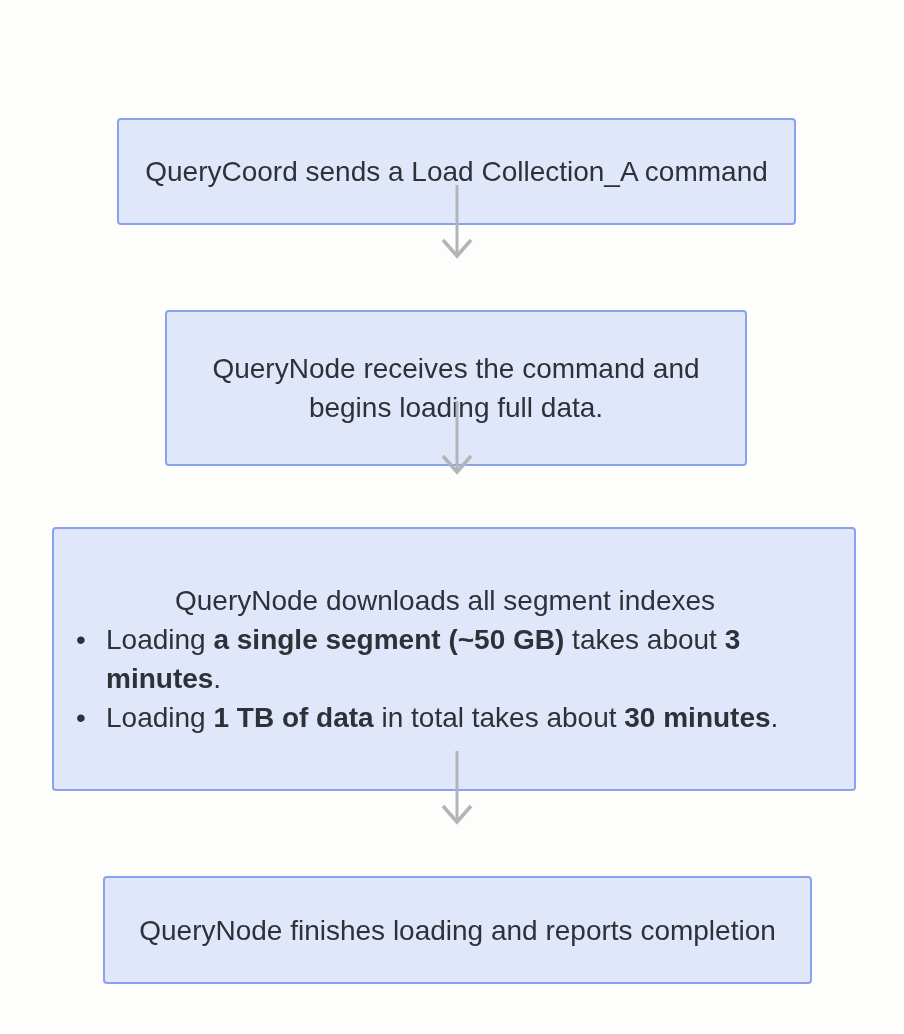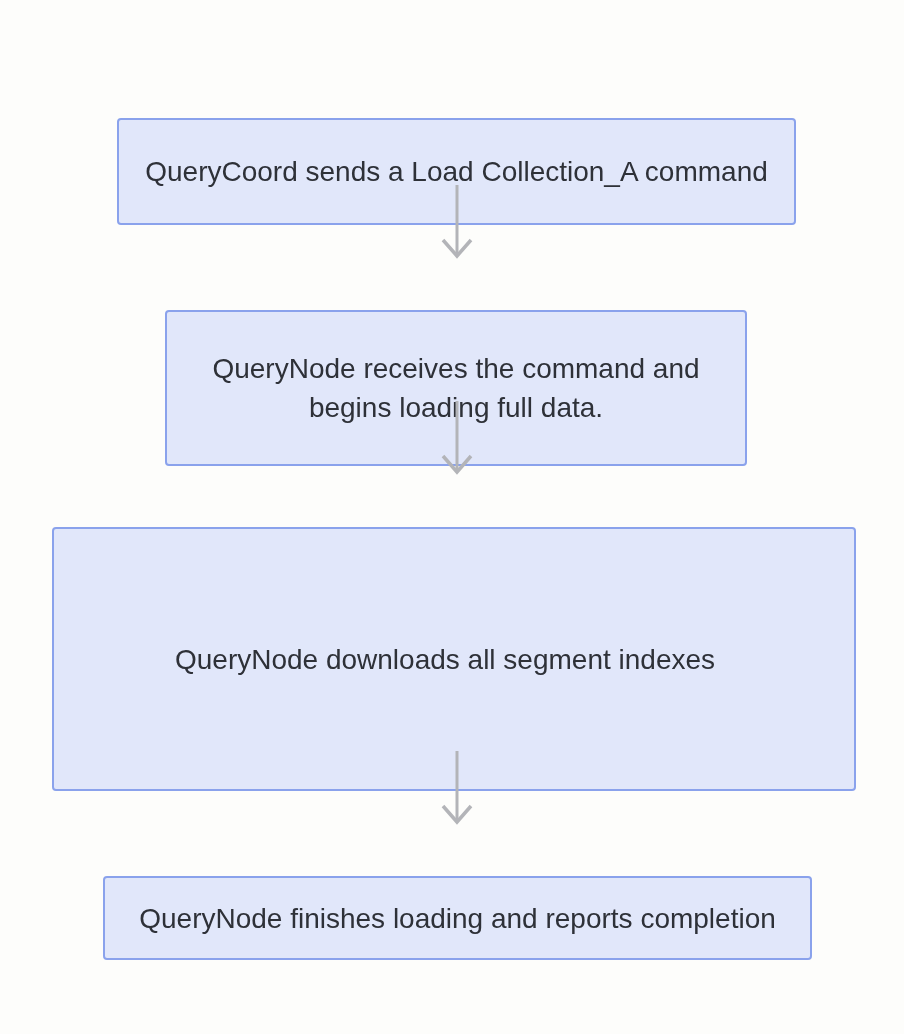--- a/index.html
+++ b/index.html
@@ -26,21 +26,21 @@
     display: flex;
     flex-direction: column;
     align-items: center;
     justify-content: center;
     text-align: center;
     margin-top: 44px;
   }
   .node-1 { left: 117px; top: 74px;  width: 679px; height: 107px; }
   .node-2 { left: 165px; top: 266px; width: 582px; height: 156px; }
   .node-3 { left: 52px;  top: 483px; width: 804px; height: 264px; align-items: stretch; padding: 0 36px 0 18px; }
-  .node-4 { left: 103px; top: 832px; width: 709px; height: 84px; justify-content: center; }
+  .node-4 { left: 103px; top: 832px; width: 709px; height: 108px; justify-content: center; }
   .prewrap { white-space: pre-line; }
   .node-title {
     text-align: center;
     margin: 0 0 0 0;
   }
   ul.node-bullets {
     margin: 0;
     padding: 0;
     list-style: none;
     text-align: left;
@@ -92,20 +92,22 @@
   <div class="flow-arrow arrow-2">
     <svg viewBox="0 0 44 78" aria-hidden="true">
       <line x1="22" y1="1" x2="22" y2="70" stroke="currentColor" stroke-width="3"></line>
       <polyline points="8,56 22,72 36,56" fill="none" stroke="currentColor" stroke-width="3.5"></polyline>
     </svg>
   </div>
 
   <div class="flow-node node-3">
     <div class="node-title">QueryNode downloads all segment indexes</div>
     <ul class="node-bullets">
+      <li><span>Loading </span><span style="font-weight: 700;">a single segment (~50 GB)</span><span> takes about </span><span style="font-weight: 700;">3 minutes</span><span>.</span></li>
+      <li><span>Loading </span><span style="font-weight: 700;">1 TB of data</span><span> in total takes about </span><span style="font-weight: 700;">30 minutes</span><span>.</span></li>
     </ul>
   </div>
 
   <div class="flow-arrow arrow-3">
     <svg viewBox="0 0 44 78" aria-hidden="true">
       <line x1="22" y1="1" x2="22" y2="70" stroke="currentColor" stroke-width="3"></line>
       <polyline points="8,56 22,72 36,56" fill="none" stroke="currentColor" stroke-width="3.5"></polyline>
     </svg>
   </div>
 

